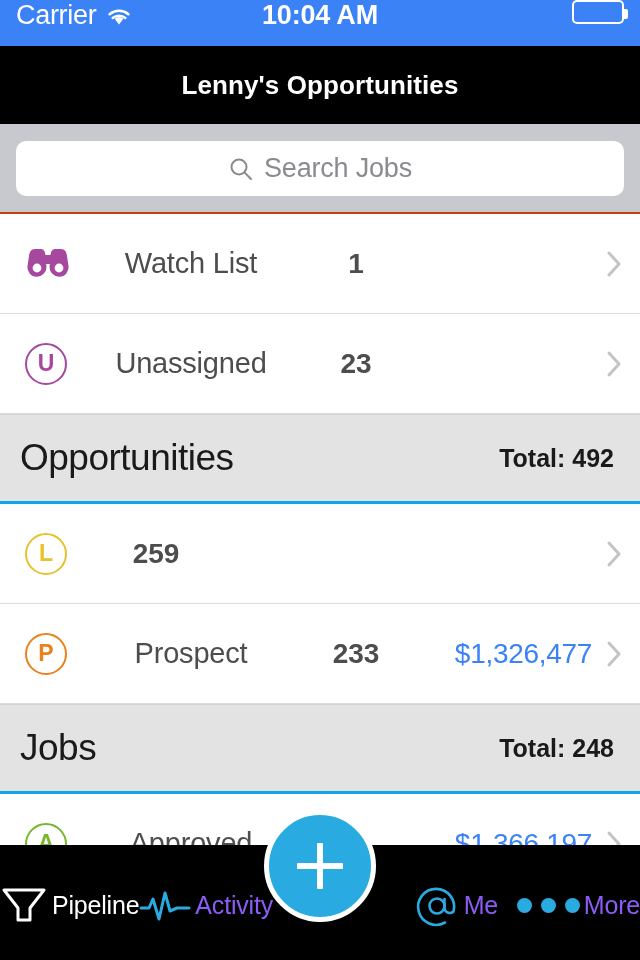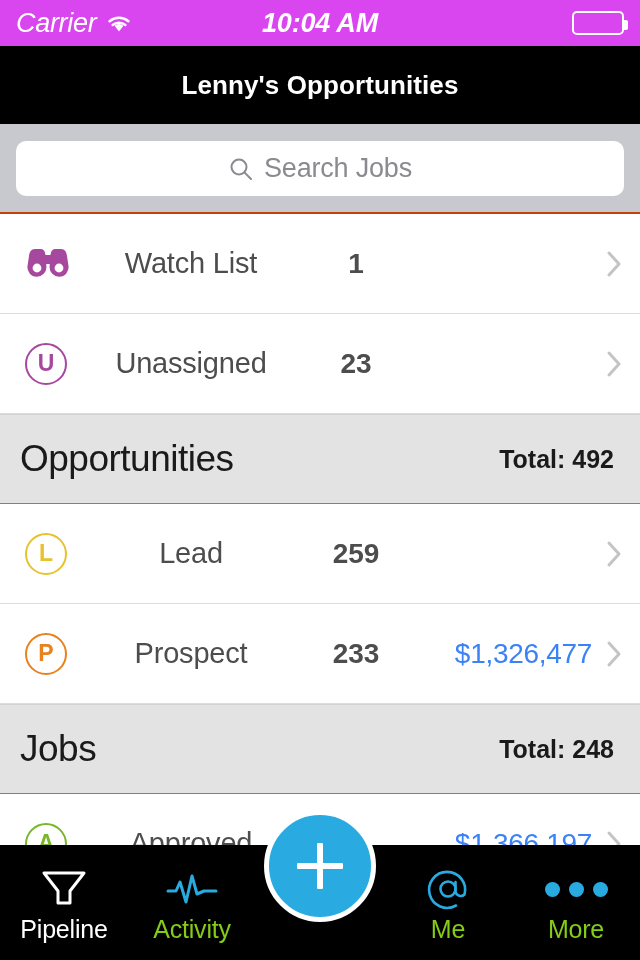--- a/index.html
+++ b/index.html
@@ -6,24 +6,23 @@
   html,body { width:640px; height:960px; }
   body {
     font-family:"Liberation Sans", sans-serif;
     background:#ffffff;
     overflow:hidden;
     position:relative;
   }
 
   
   .statusbar{
-    height:46px; background:#d946ef; color:#fff;
-    display:flex; align-items:center; position:relative;
+    height:46px; background:#3b82f6; color:#fff;
+    display:flex; align-items:flex-start; position:relative;
     padding:0 16px;
-    font-style:italic;
   }
   .sb-left{ display:flex; align-items:center; gap:10px; }
   .sb-carrier{ font-size:27px; letter-spacing:-0.3px; }
   .wifi{ width:26px; height:20px; position:relative; display:inline-block; }
   .wifi svg{ display:block; }
   .sb-time{
     position:absolute; left:0; right:0; text-align:center;
     font-size:27px; font-weight:bold; letter-spacing:-0.2px;
     pointer-events:none;
   }
@@ -83,38 +82,38 @@
   .row .amount{
     font-size:28px; color:#3b82f6; flex:1; text-align:right;
     padding-right:14px; letter-spacing:-0.3px;
   }
   .chev{ width:16px; height:28px; flex:0 0 16px; }
 
   
   .section{
     height:90px; background:#e3e3e3; display:flex;
     align-items:center; padding:0 18px 0 20px;
-    border-top:1px solid #d3d3d3; border-bottom:1px solid #0ea5e9;
+    border-top:1px solid #d3d3d3; border-bottom:3px solid #0ea5e9;
   }
   .section .sec-title{ font-size:37px; color:#1a1a1a; font-weight:normal; letter-spacing:-0.5px; }
   .section .sec-total{ margin-left:auto; font-size:25px; font-weight:bold; color:#1a1a1a; padding-right:8px; }
 
   
   .tabbar{
     position:absolute; left:0; bottom:0; width:640px; height:115px;
     background:#000; display:flex; align-items:flex-start; z-index:5;
   }
   .tab{
-    flex:1; height:100%; display:flex; flex-direction:column;
+    flex:1; height:100%; display:flex; 
     align-items:center; justify-content:center; gap:4px; padding-top:6px;
   }
   .tab .ticon{ height:44px; display:flex; align-items:center; justify-content:center; }
   .tab .tlabel{ font-size:25px; letter-spacing:-0.2px; }
   .tab.active .tlabel{ color:#ffffff; }
-  .tab .tlabel{ color:#84cc16; }
+  .tab .tlabel{ color:#8b5cf6; }
   .tab.spacer{ pointer-events:none; }
   .dots{ display:flex; gap:9px; align-items:center; }
   .dots i{ width:15px; height:15px; border-radius:50%; background:#29abe2; display:block; }
 
   .fab{
     position:absolute; left:50%; transform:translateX(-50%);
     bottom:38px; width:112px; height:112px; border-radius:50%;
     background:#29abe2; border:5px solid #ffffff;
     display:flex; align-items:center; justify-content:center;
     z-index:10;
@@ -200,21 +199,20 @@
 
   <div class="section">
     <span class="sec-title">Opportunities</span>
     <span class="sec-total">Total: 492</span>
   </div>
 
   <div class="row">
     <span class="icon-cell">
       <span class="badge" style="color:#e7c22d">L</span>
     </span>
-    <span class="label">Lead</span>
     <span class="count">259</span>
     <span class="amount"></span>
     <span class="chev">
       <svg width="16" height="28" viewBox="0 0 16 28">
           <polyline points="3,3 13,14 3,25" fill="none" stroke="#c4c4c4" stroke-width="3" stroke-linecap="round" stroke-linejoin="round"></polyline>
         </svg>
     </span>
   </div>
 
   <div class="row">

